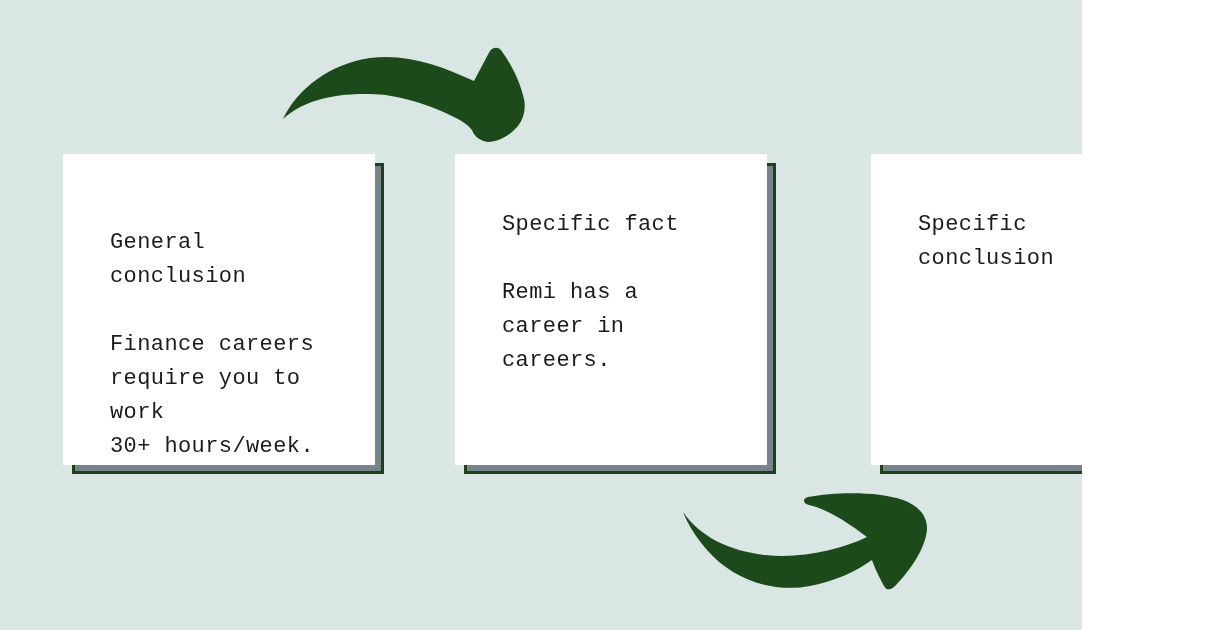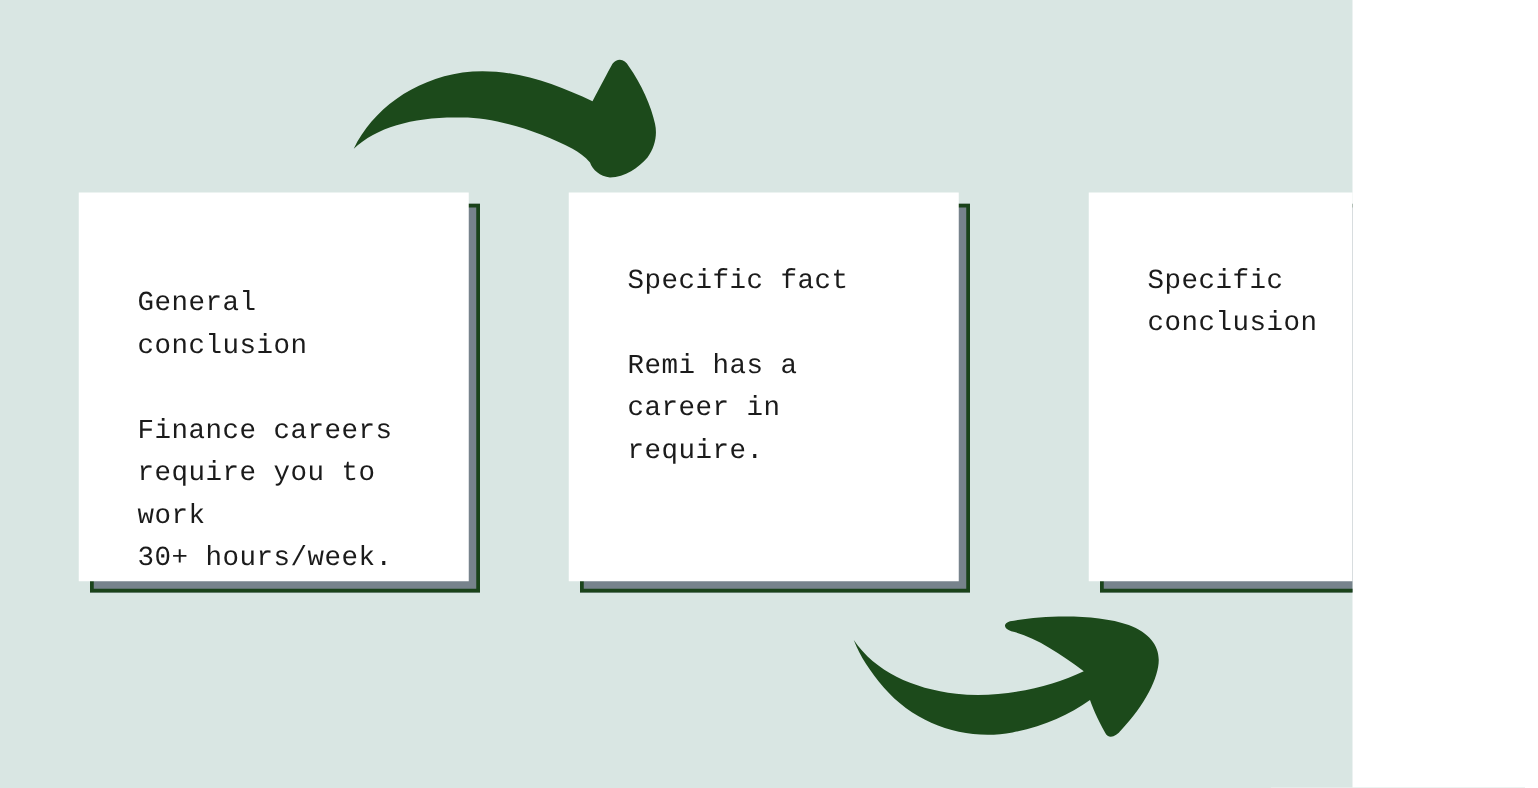--- a/index.html
+++ b/index.html
@@ -90,21 +90,21 @@
       </div>
     </div>
   </div>
 
   <div class="card-group pos-2">
     <div class="card-shadow"></div>
     <div class="card">
       <div class="card-text">
         <div class="card-title">Specific fact</div>
         <div class="card-body">Remi has a career in
-require.</div>
+careers.</div>
       </div>
     </div>
   </div>
 
   <div class="card-group pos-3">
     <div class="card-shadow"></div>
     <div class="card">
       <div class="card-text">
         <div class="card-title">Specific conclusion</div>
       </div>

